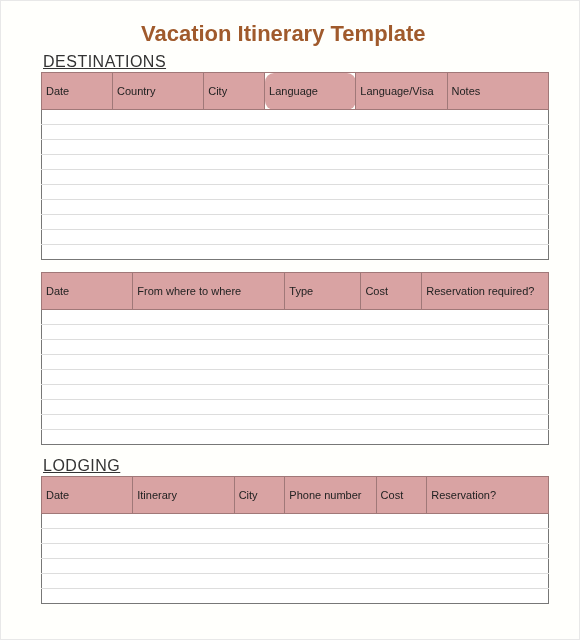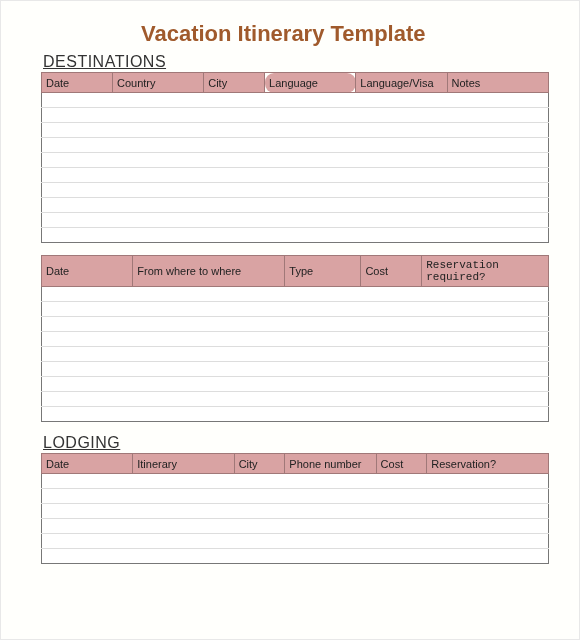--- a/index.html
+++ b/index.html
@@ -38,21 +38,21 @@
     border-collapse: collapse;
     border: 1px solid #777;
     margin-bottom: 12px;
   }
   th {
     background: #d9a3a3;
     border: 1px solid #a07878;
     font-size: 11px;
     font-weight: normal;
     text-align: left;
-    padding: 3px 4px;
+    padding: 12px 4px;
     color: #222;
     height: 20px;
     margin-left: 20px;
   }
   td {
     border: 1px solid #ddd;
     border-left: none;
     border-right: none;
     height: 15px;
     padding: 0;
@@ -164,21 +164,21 @@
       </tbody>
     </table>
 
   <table id="tbl-transportation">
       <thead>
         <tr>
           <th style="width: 18%;">Date</th>
           <th style="width: 30%;">From where to where</th>
           <th style="width: 15%;">Type</th>
           <th style="width: 12%;">Cost</th>
-          <th style="width: 25%; font-family: Liberation Mono, monospace;">Reservation required?</th>
+          <th style="width: 25%;">Reservation required?</th>
         </tr>
       </thead>
       <tbody>
         <tr>
           <td></td>
           <td></td>
           <td></td>
           <td></td>
           <td></td>
         </tr>

